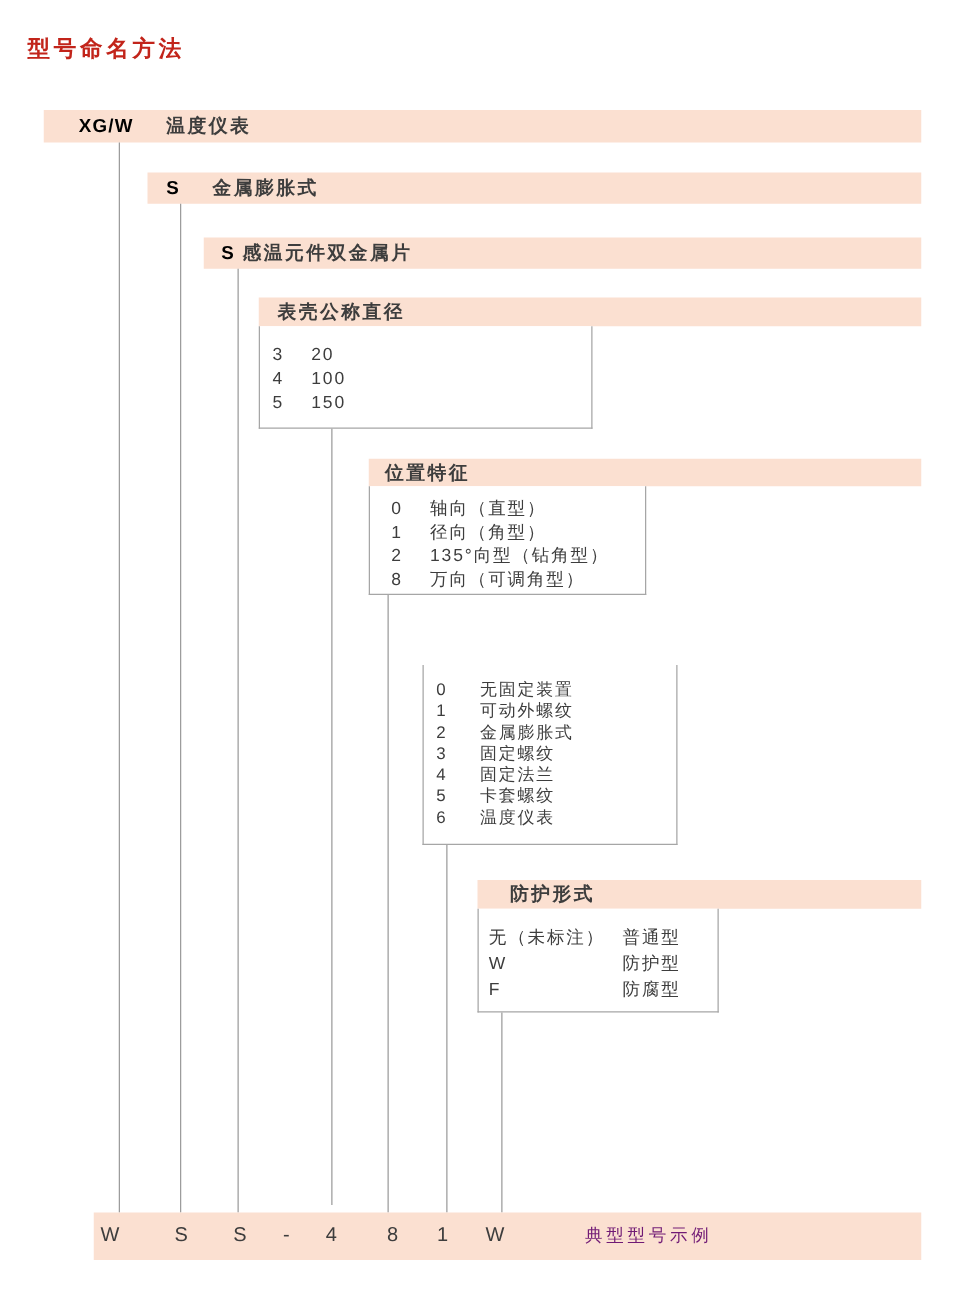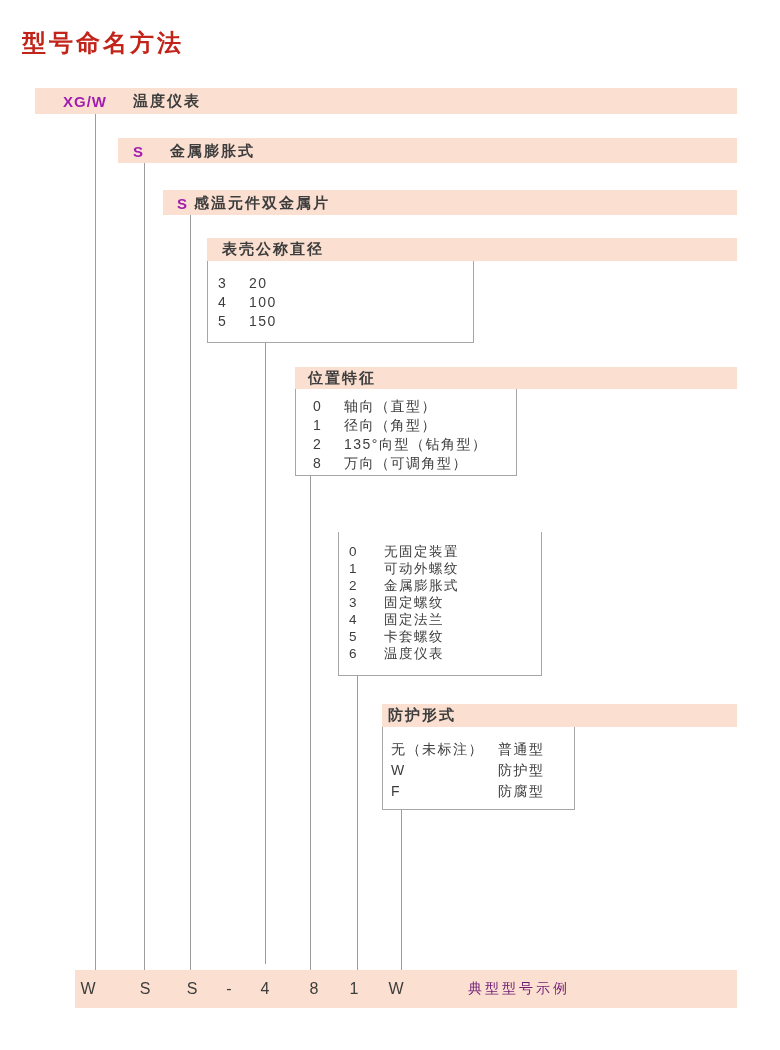--- a/index.html
+++ b/index.html
@@ -1,24 +1,24 @@
 <!DOCTYPE html>
 <html><head>
 <meta charset="utf-8">
 <style>
   html,body{margin:0;padding:0;background:#ffffff;}
   body{font-family:"Liberation Sans","DejaVu Sans",sans-serif;color:#3a3a3a;}
   #page{position:relative;width:780px;height:1050px;background:#ffffff;overflow:hidden;}
 
-  .doc-title{position:absolute;left:22px;top:27px;font-size:24px;font-weight:bold;
+  .doc-title{position:absolute;left:22px;top:27px;font-size:18px;font-weight:bold;
              color:#c2241a;letter-spacing:3px;}
 
   .bar{position:absolute;background:#fbe0d1;height:25px;}
   .bar span{position:absolute;top:50%;transform:translateY(-50%);white-space:nowrap;}
-  .bar .code{font-weight:bold;font-size:15px;letter-spacing:1px;color:#a21caf;}
+  .bar .code{font-weight:bold;font-size:15px;letter-spacing:1px;color:#000000;}
   .bar .lbl{font-weight:bold;font-size:15px;letter-spacing:2px;color:#3d3d3d;}
 
   .box-header{position:absolute;background:#fbe0d1;font-weight:bold;font-size:15px;
               letter-spacing:2px;color:#3d3d3d;display:flex;align-items:center;white-space:nowrap;}
   .box-body{position:absolute;background:#ffffff;border:1px solid #a6a6a6;border-top:none;
             box-sizing:border-box;font-size:14px;color:#3d3d3d;}
   .item{display:flex;white-space:nowrap;letter-spacing:1.5px;}
   .item .c{display:inline-block;}
 
   .vline{position:absolute;width:1px;background:#9c9c9c;}
@@ -109,21 +109,21 @@
     <div class="item">
         <span class="c" style="width:35px">5</span>
         <span>卡套螺纹</span>
       </div>
     <div class="item">
         <span class="c" style="width:35px">6</span>
         <span>温度仪表</span>
       </div>
   </div>
 
-  <div class="box-header" style="left:382px;top:704px;width:355px;height:23px;padding-left:6px;box-sizing:border-box">防护形式</div>
+  <div class="box-header" style="left:382px;top:704px;width:355px;height:23px;padding-left:26px;box-sizing:border-box">防护形式</div>
   <div class="box-body" style="left:382px;top:727px;width:193px;height:83px;padding:12px 0 0 8px;line-height:21px">
     <div class="item">
         <span class="c" style="width:107px">无（未标注）</span>
         <span>普通型</span>
       </div>
     <div class="item">
         <span class="c" style="width:107px">W</span>
         <span>防护型</span>
       </div>
     <div class="item">

